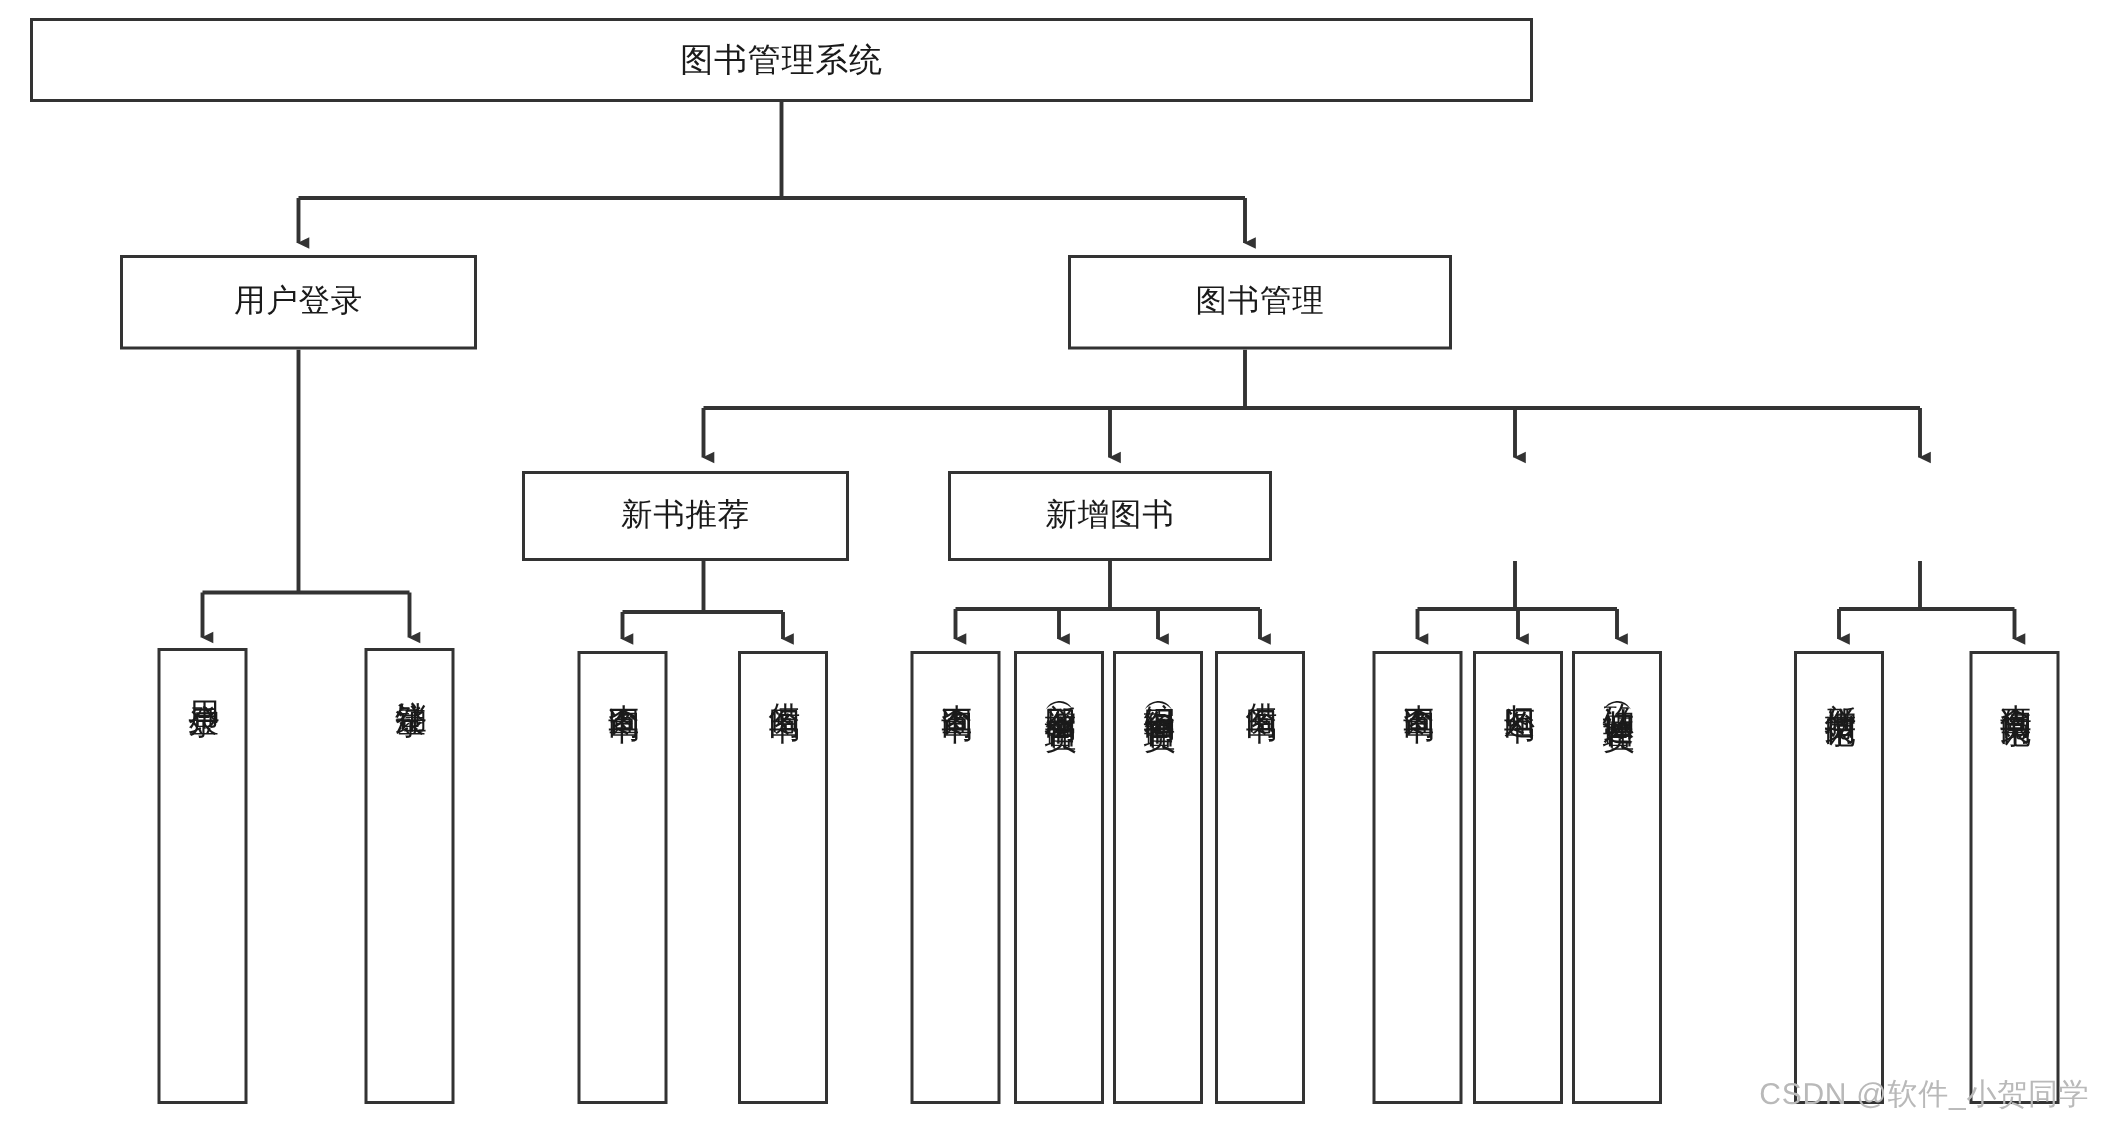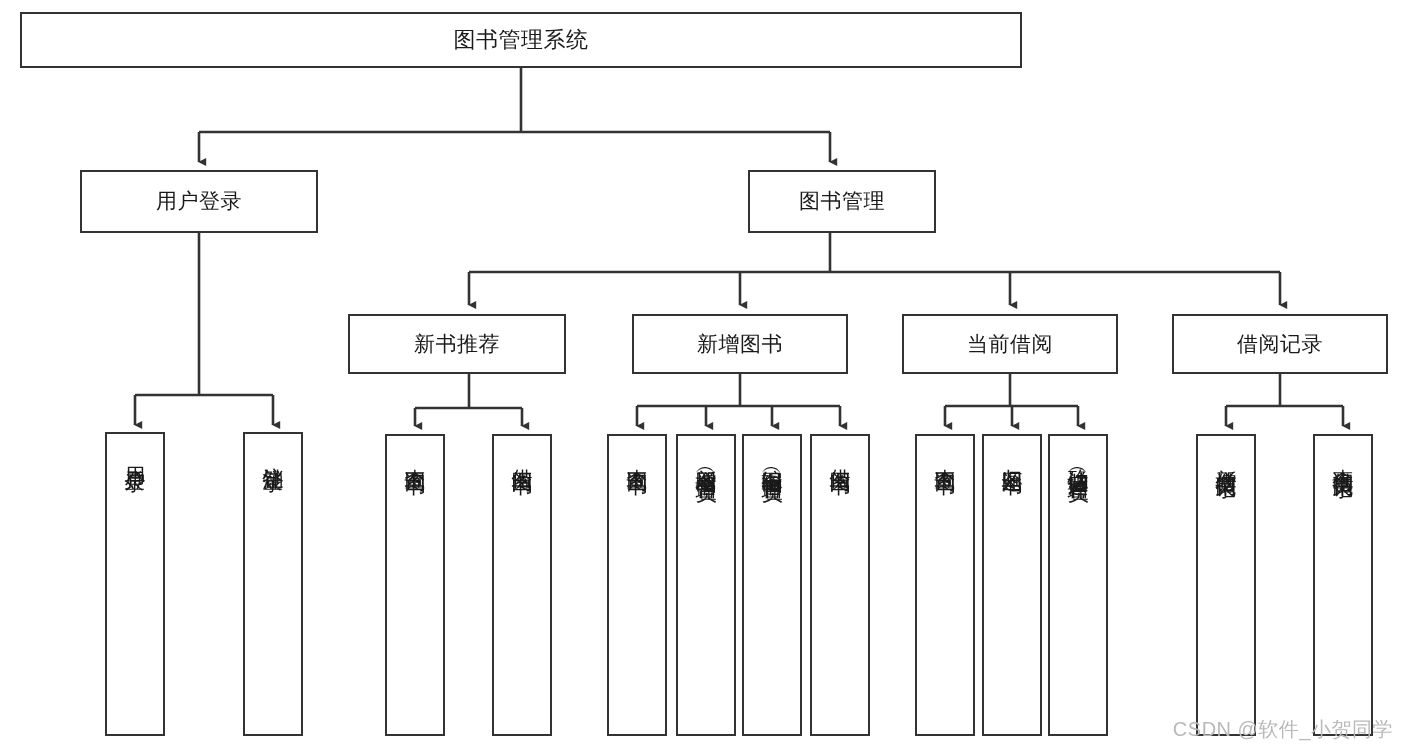--- a/index.html
+++ b/index.html
@@ -130,35 +130,29 @@
     </g>
   </svg>
 
   <div class="node horiz root" style="left:20px; top:12px; width:1002px; height:56px;">
     <span class="node-label">图书管理系统</span>
   </div>
 
   <div class="node horiz" style="left:80px; top:170px; width:238px; height:63px;">
     <span class="node-label">用户登录</span>
   </div>
-  <div class="node horiz" style="left:748px; top:170px; width:188px; height:63px;">
+  <div class="node horiz" style="left:712px; top:170px; width:256px; height:63px;">
     <span class="node-label">图书管理</span>
   </div>
 
   <div class="node horiz" style="left:348px; top:314px; width:218px; height:60px;">
     <span class="node-label">新书推荐</span>
   </div>
   <div class="node horiz" style="left:632px; top:314px; width:216px; height:60px;">
     <span class="node-label">新增图书</span>
-  </div>
-  <div class="node horiz" style="left:902px; top:314px; width:216px; height:60px;">
-    <span class="node-label">当前借阅</span>
-  </div>
-  <div class="node horiz" style="left:1172px; top:314px; width:216px; height:60px;">
-    <span class="node-label">借阅记录</span>
   </div>
 
   <div class="node vert" style="left:105px; top:432px; width:60px; height:304px;">
     <span class="node-label">用户登录</span>
   </div>
   <div class="node vert" style="left:243px; top:432px; width:60px; height:304px;">
     <span class="node-label">注销登录</span>
   </div>
 
   <div class="node vert" style="left:385px; top:434px; width:60px; height:302px;">

